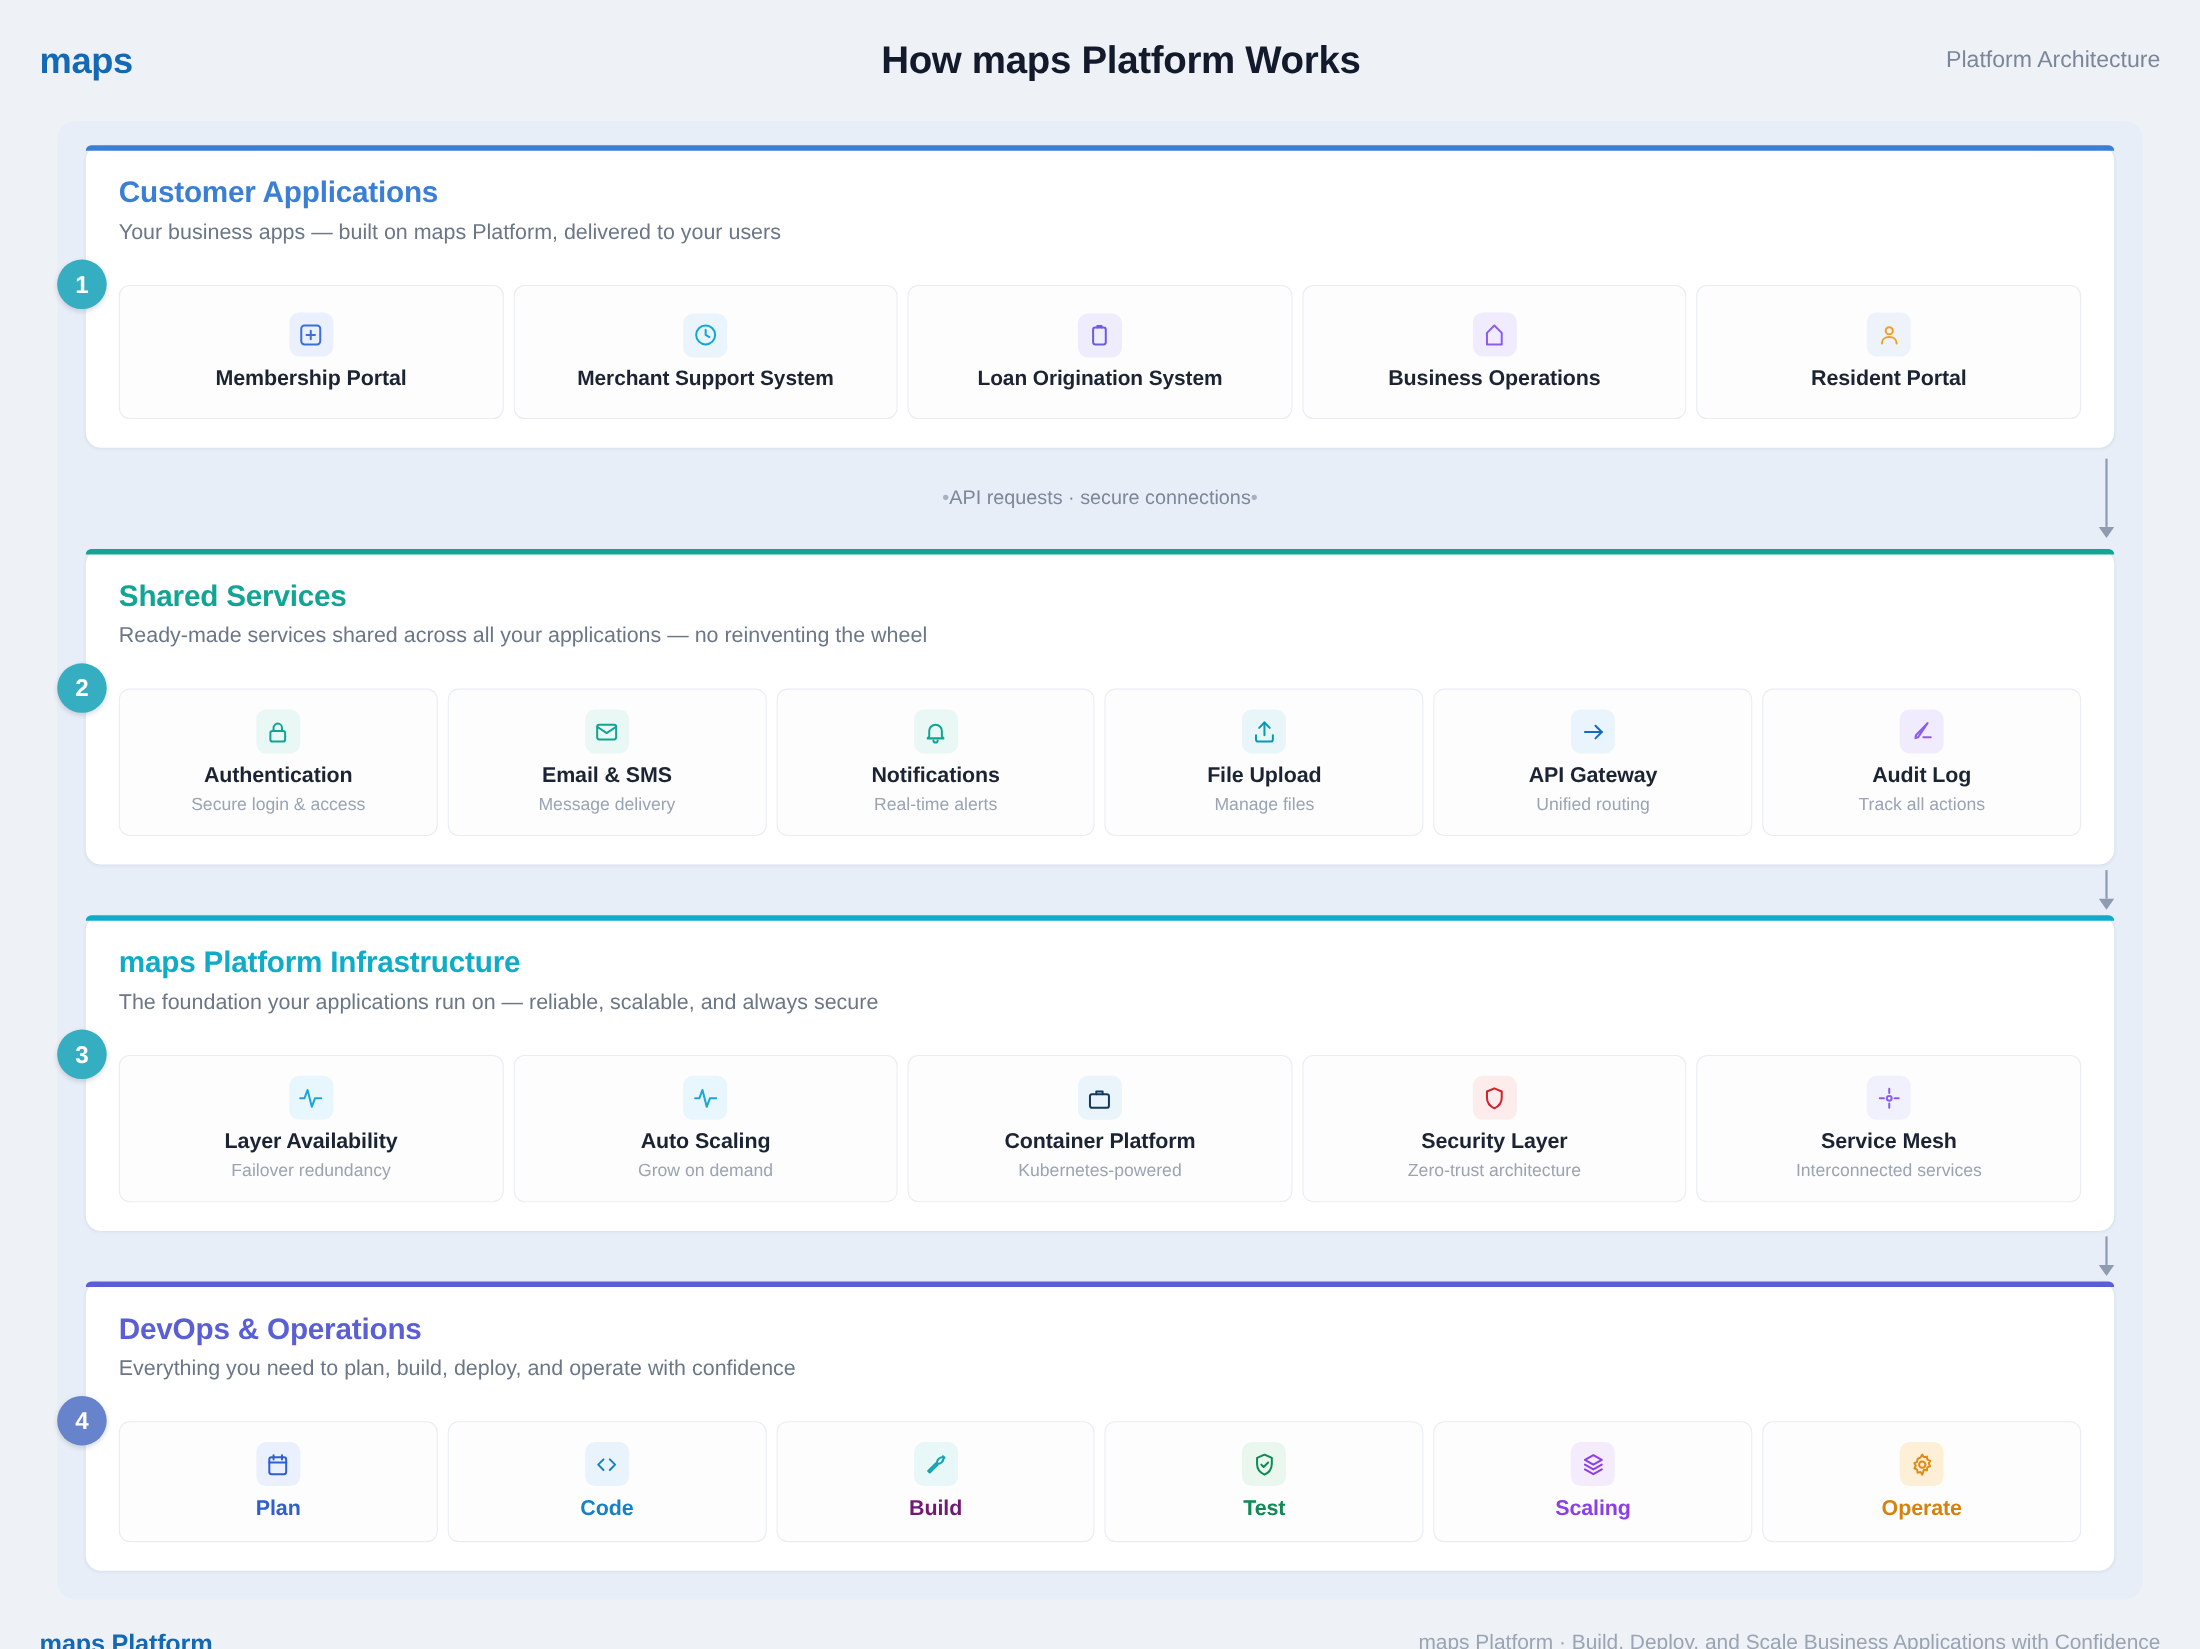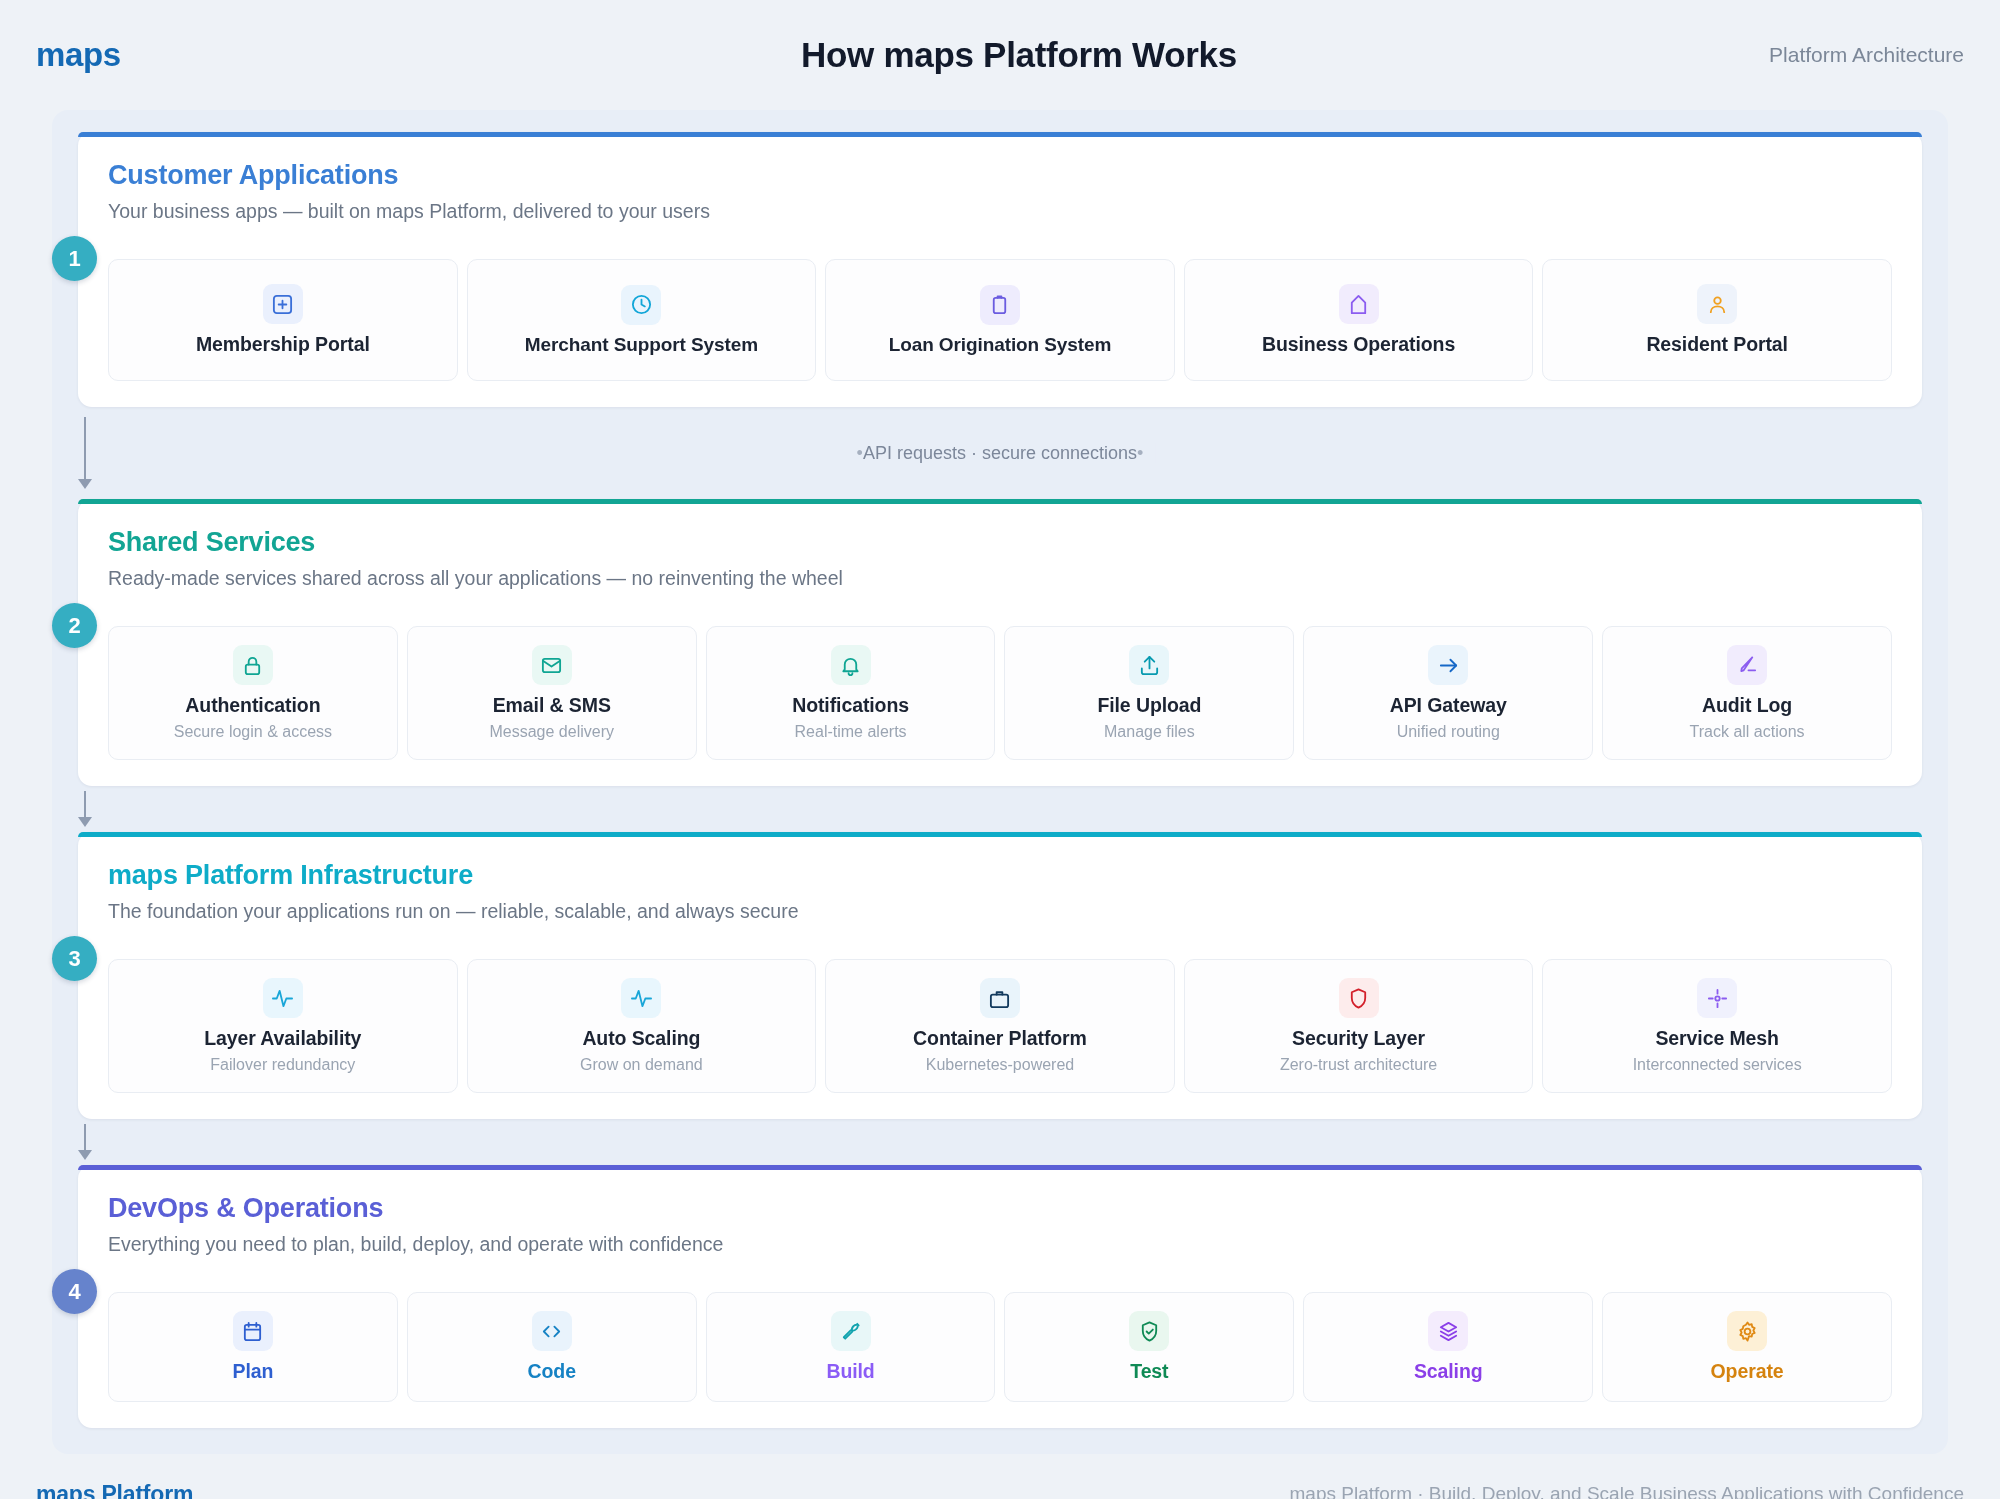--- a/index.html
+++ b/index.html
@@ -69,21 +69,21 @@
     width: 40px; height: 40px; border-radius: 9px;
     display: flex; align-items: center; justify-content: center;
     margin-bottom: 9px;
   }
   .ico svg { width: 23px; height: 23px; display: block; }
   .card-label { font-size: 19.5px; font-weight: 700; color: #1c2433; letter-spacing: -0.1px; }
   .card-label.sm { font-size: 19px; }
   .card-desc { font-size: 16px; color: #9aa4b2; margin-top: 6px; font-weight: 400; }
 
   
-  .conn { display: flex; align-items: center; justify-content: flex-start; position: relative; }
+  .conn { display: flex; align-items: center; justify-content: flex-end; position: relative; }
   .conn.plain { height: 46px; }
   .conn.labeled { height: 92px; }
   .arrowcol { display: flex; flex-direction: column; align-items: center; justify-content: center; }
   .stem { width: 2px; background: #8e9bb0; }
   .arrowhead {
     width: 0; height: 0;
     border-left: 7px solid transparent; border-right: 7px solid transparent;
     border-top: 10px solid #8e9bb0;
   }
   .conn-label {
@@ -327,21 +327,21 @@
               </svg>
             </div>
             <div class="card-label" style="color: rgb(22, 130, 196);">Code</div>
           </div>
           <div class="card short">
             <div class="ico" style="background: rgb(232, 247, 248);">
               <svg viewBox="0 0 24 24" fill="none" stroke="#11a3ae" stroke-width="1.9" stroke-linecap="round" stroke-linejoin="round">
                 <path d="M19 4a5 5 0 0 1-6.6 6.6L5 18l1.5 1.5 7.4-7.4A5 5 0 0 1 20.5 5.5z"></path>
               </svg>
             </div>
-            <div class="card-label" style="color: #8b5cf6;">Build</div>
+            <div class="card-label" style="color: #701a75;">Build</div>
           </div>
           <div class="card short">
             <div class="ico" style="background: rgb(233, 247, 239);">
               <svg viewBox="0 0 24 24" fill="none" stroke="#0f8a55" stroke-width="1.9" stroke-linecap="round" stroke-linejoin="round">
                 <path d="M12 2.5 5 5.5v6c0 5 3.2 8.3 7 10 3.8-1.7 7-5 7-10v-6z"></path>
                 <path d="m9 12 2.2 2.2L15.5 10"></path>
               </svg>
             </div>
             <div class="card-label" style="color: rgb(15, 138, 85);">Test</div>
           </div>

